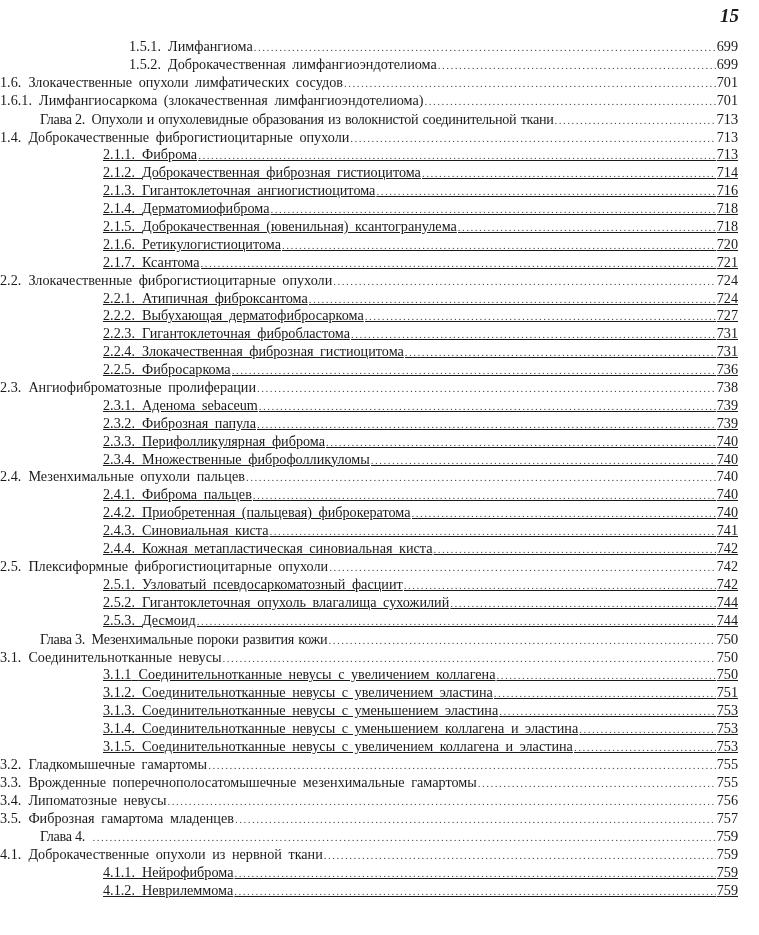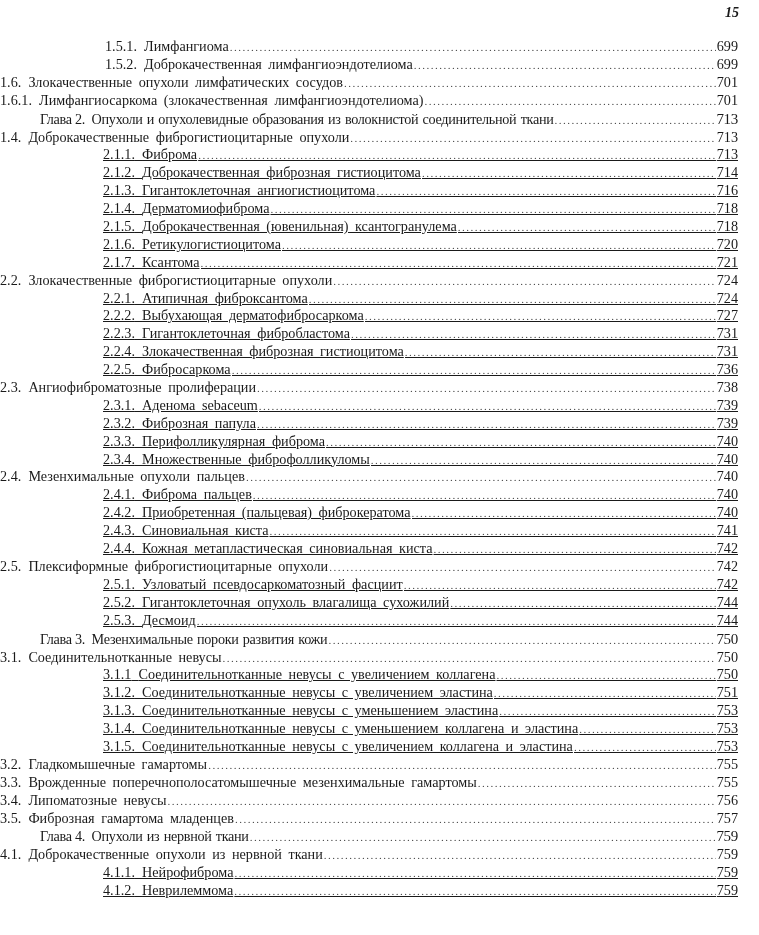--- a/index.html
+++ b/index.html
@@ -3,21 +3,21 @@
 <meta charset="utf-8">
 <style>
   html, body { margin: 0; padding: 0; background: #ffffff; }
   body {
     width: 759px; height: 935px; position: relative; overflow: hidden;
     font-family: "Liberation Serif", "DejaVu Serif", serif;
     color: #1a1a1a;
   }
   .page-number {
     position: absolute; top: 5px; right: 20px;
-    font-size: 14px; font-weight: bold; font-style: italic;
+    font-size: 19px; font-weight: bold; font-style: italic;
   }
   .toc {
     position: absolute; top: 38px; left: 0; width: 759px;
   }
   .row {
     position: relative; height: 17.9px; line-height: 17.9px;
     font-size: 14.2px; display: flex; align-items: baseline;
     padding-right: 21px; box-sizing: border-box; white-space: nowrap;
   }
   .row .num { flex: none; }
@@ -28,21 +28,21 @@
   }
   .row .leader::before {
     content: "........................................................................................................................................................................................................................";
   }
   .row .page { flex: none; text-align: center; }
   .row.chapter { font-weight: normal; letter-spacing: -0.3px; padding-left: 40px; height: 19px; line-height: 19px; }
   .row.chapter .title { word-spacing: 1px; }
   .row.chapter .page { font-size: 15px; }
   .row.l1 { }
   .row.l2 { padding-left: 103px; text-decoration: underline; }
-  .row.l15 { padding-left: 105px; }
+  .row.l15 { padding-left: 105px; margin-left: 24px; }
 </style>
 </head>
 <body>
 
 <div class="page-number">15</div>
 
 <div class="toc" id="toc">
     <div class="row l15"><span class="num">1.5.1.</span>&nbsp;&nbsp;<span class="title">Лимфангиома</span><span class="leader"></span><span class="page">699</span></div>
     <div class="row l15"><span class="num">1.5.2.</span>&nbsp;&nbsp;<span class="title">Доброкачественная лимфангиоэндотелиома</span><span class="leader"></span><span class="page">699</span></div>
     <div class="row l1"><span class="num">1.6.</span>&nbsp;&nbsp;<span class="title">Злокачественные опухоли лимфатических сосудов</span><span class="leader"></span><span class="page">701</span></div>
@@ -80,17 +80,17 @@
     <div class="row l1"><span class="num">3.1.</span>&nbsp;&nbsp;<span class="title">Соединительнотканные невусы</span><span class="leader"></span><span class="page">750</span></div>
     <div class="row l2"><span class="num">3.1.1</span>&nbsp;&nbsp;<span class="title">Соединительнотканные невусы с увеличением коллагена</span><span class="leader"></span><span class="page">750</span></div>
     <div class="row l2"><span class="num">3.1.2.</span>&nbsp;&nbsp;<span class="title">Соединительнотканные невусы с увеличением эластина</span><span class="leader"></span><span class="page">751</span></div>
     <div class="row l2"><span class="num">3.1.3.</span>&nbsp;&nbsp;<span class="title">Соединительнотканные невусы с уменьшением эластина</span><span class="leader"></span><span class="page">753</span></div>
     <div class="row l2"><span class="num">3.1.4.</span>&nbsp;&nbsp;<span class="title">Соединительнотканные невусы с уменьшением коллагена и эластина</span><span class="leader"></span><span class="page">753</span></div>
     <div class="row l2"><span class="num">3.1.5.</span>&nbsp;&nbsp;<span class="title">Соединительнотканные невусы с увеличением коллагена и эластина</span><span class="leader"></span><span class="page">753</span></div>
     <div class="row l1"><span class="num">3.2.</span>&nbsp;&nbsp;<span class="title">Гладкомышечные гамартомы</span><span class="leader"></span><span class="page">755</span></div>
     <div class="row l1"><span class="num">3.3.</span>&nbsp;&nbsp;<span class="title">Врожденные поперечнополосатомышечные мезенхимальные гамартомы</span><span class="leader"></span><span class="page">755</span></div>
     <div class="row l1"><span class="num">3.4.</span>&nbsp;&nbsp;<span class="title">Липоматозные невусы</span><span class="leader"></span><span class="page">756</span></div>
     <div class="row l1"><span class="num">3.5.</span>&nbsp;&nbsp;<span class="title">Фиброзная гамартома младенцев</span><span class="leader"></span><span class="page">757</span></div>
-    <div class="row chapter"><span class="num">Глава 4.</span>&nbsp;&nbsp;<span class="title">Опухоли из нервной ткани</span><span class="leader"></span><span class="page">759</span></div>
+    <div class="row chapter"><span class="num">Глава 4.</span>&nbsp;&nbsp;<span class="leader"></span><span class="page">759</span></div>
     <div class="row l1"><span class="num">4.1.</span>&nbsp;&nbsp;<span class="title">Доброкачественные опухоли из нервной ткани</span><span class="leader"></span><span class="page">759</span></div>
     <div class="row l2"><span class="num">4.1.1.</span>&nbsp;&nbsp;<span class="title">Нейрофиброма</span><span class="leader"></span><span class="page">759</span></div>
     <div class="row l2"><span class="num">4.1.2.</span>&nbsp;&nbsp;<span class="title">Неврилеммома</span><span class="leader"></span><span class="page">759</span></div>
   </div>
 
 </body></html>

